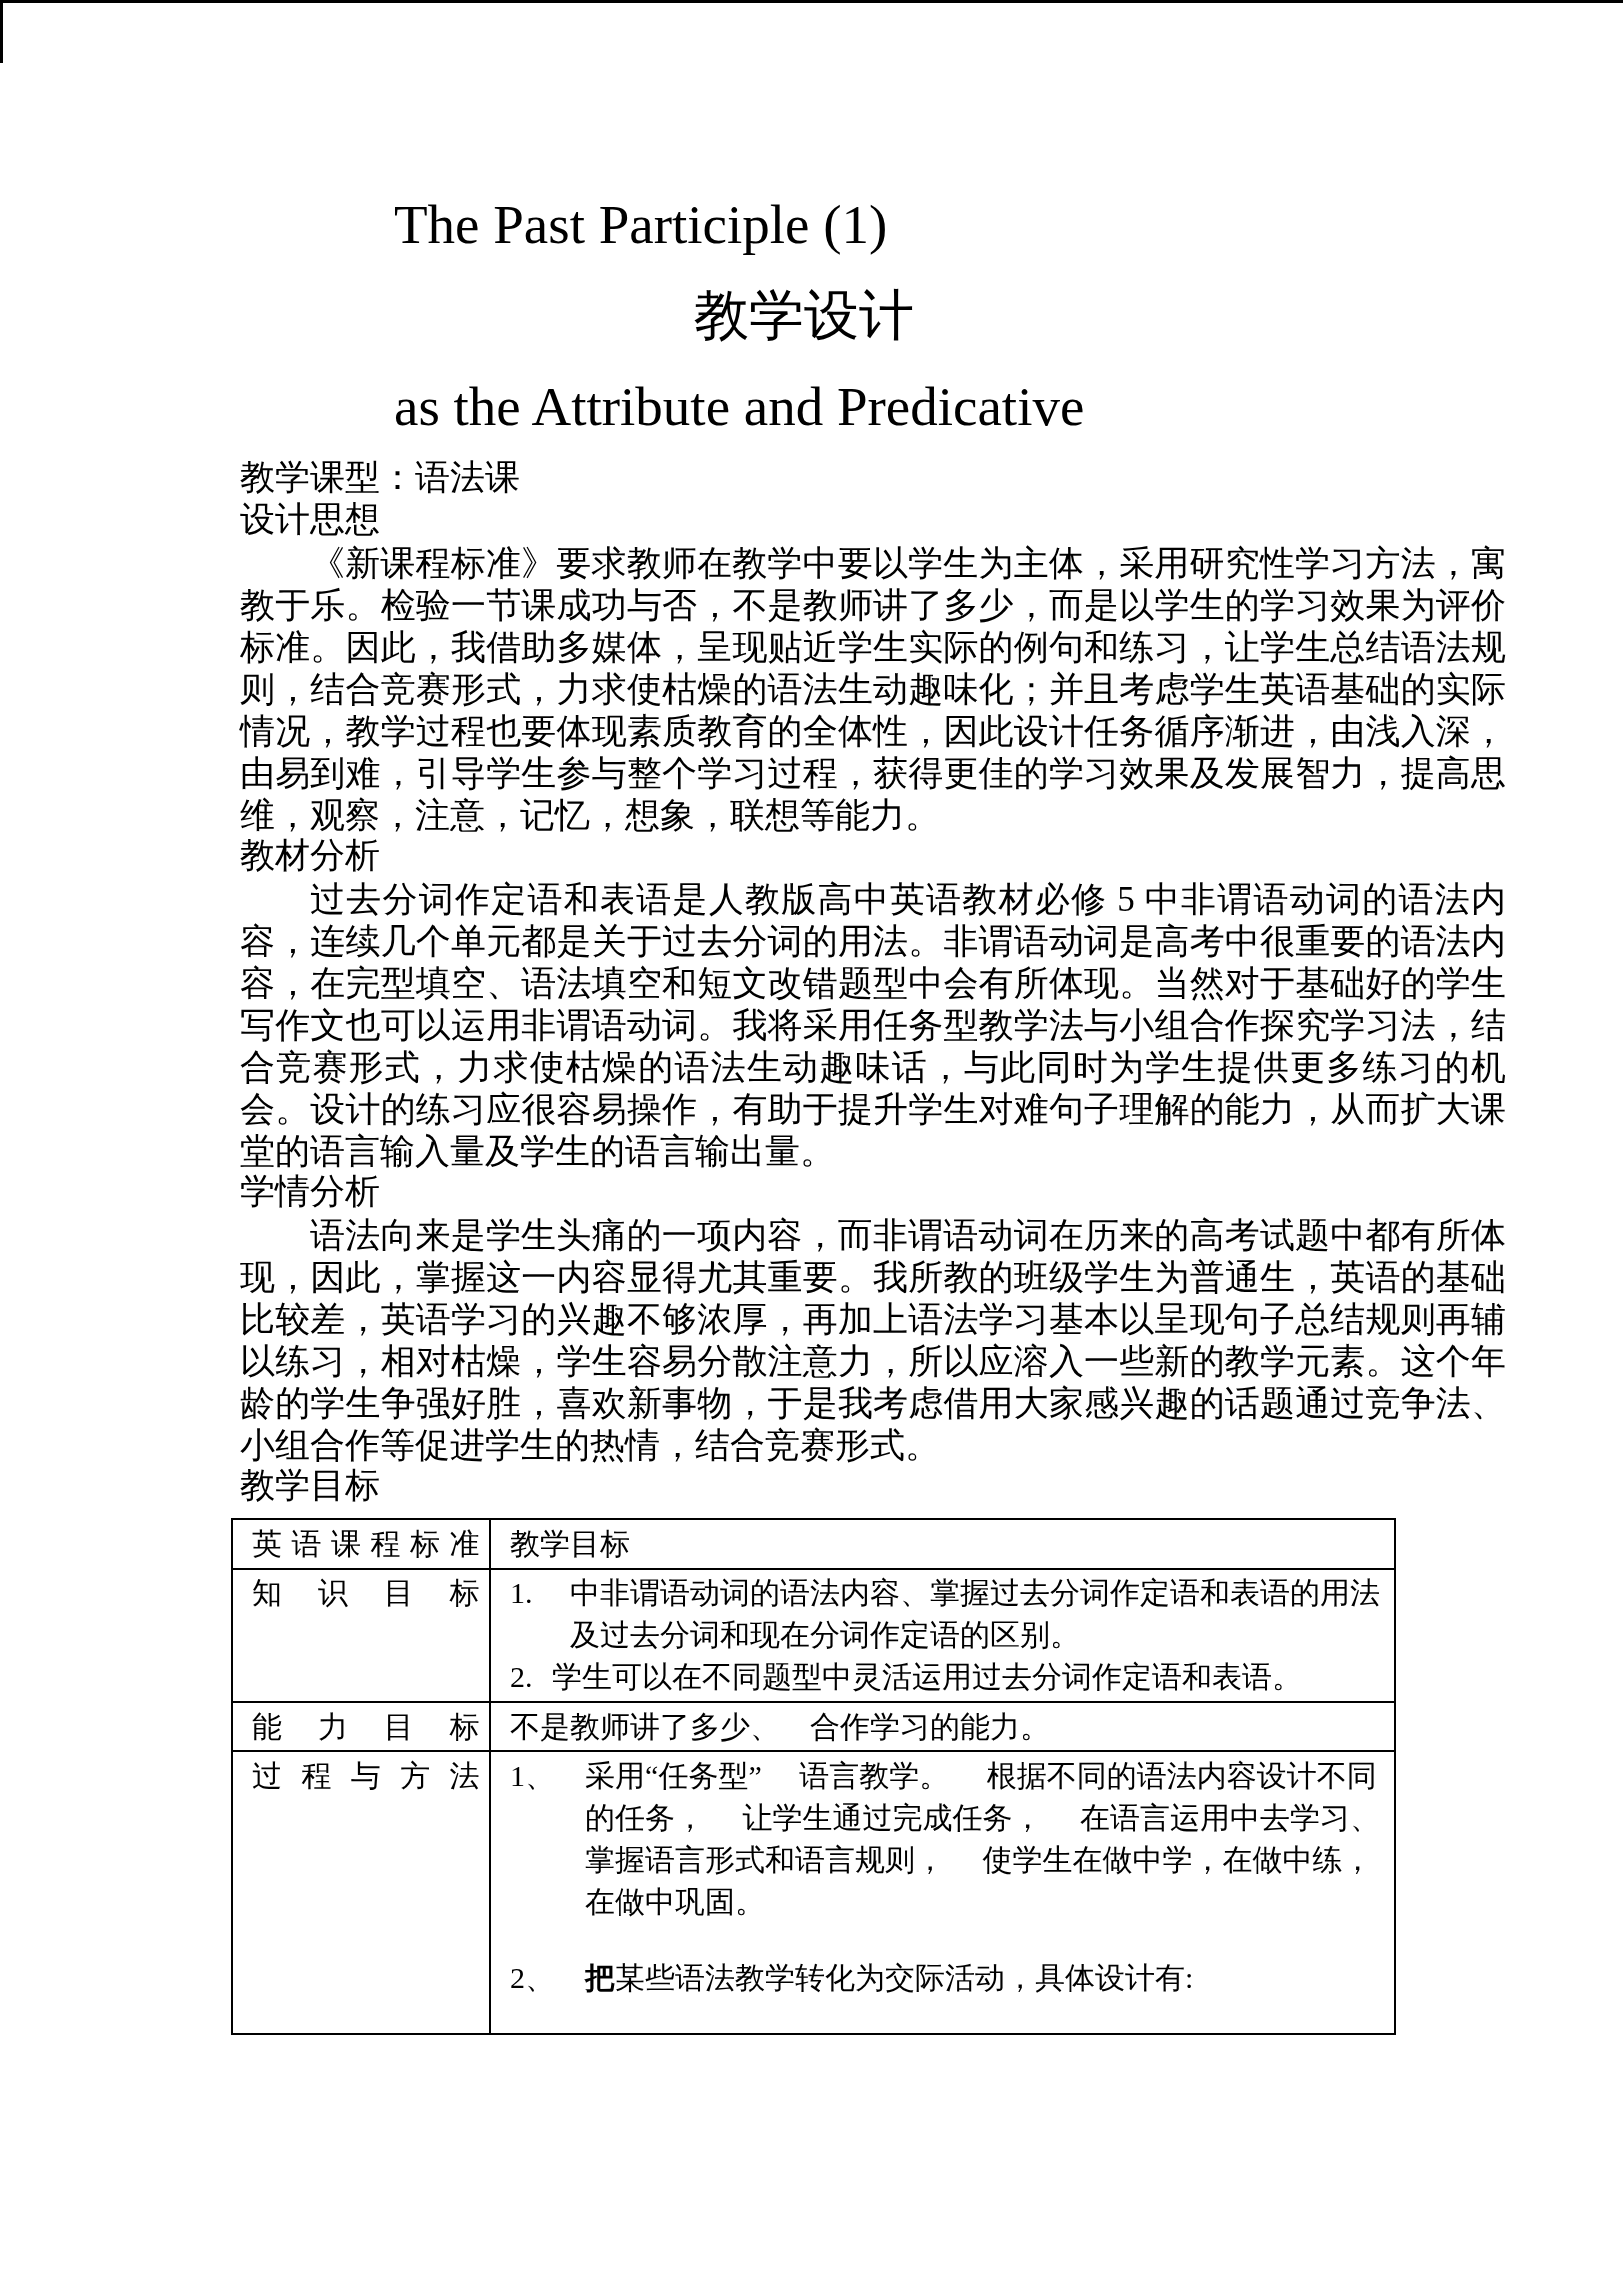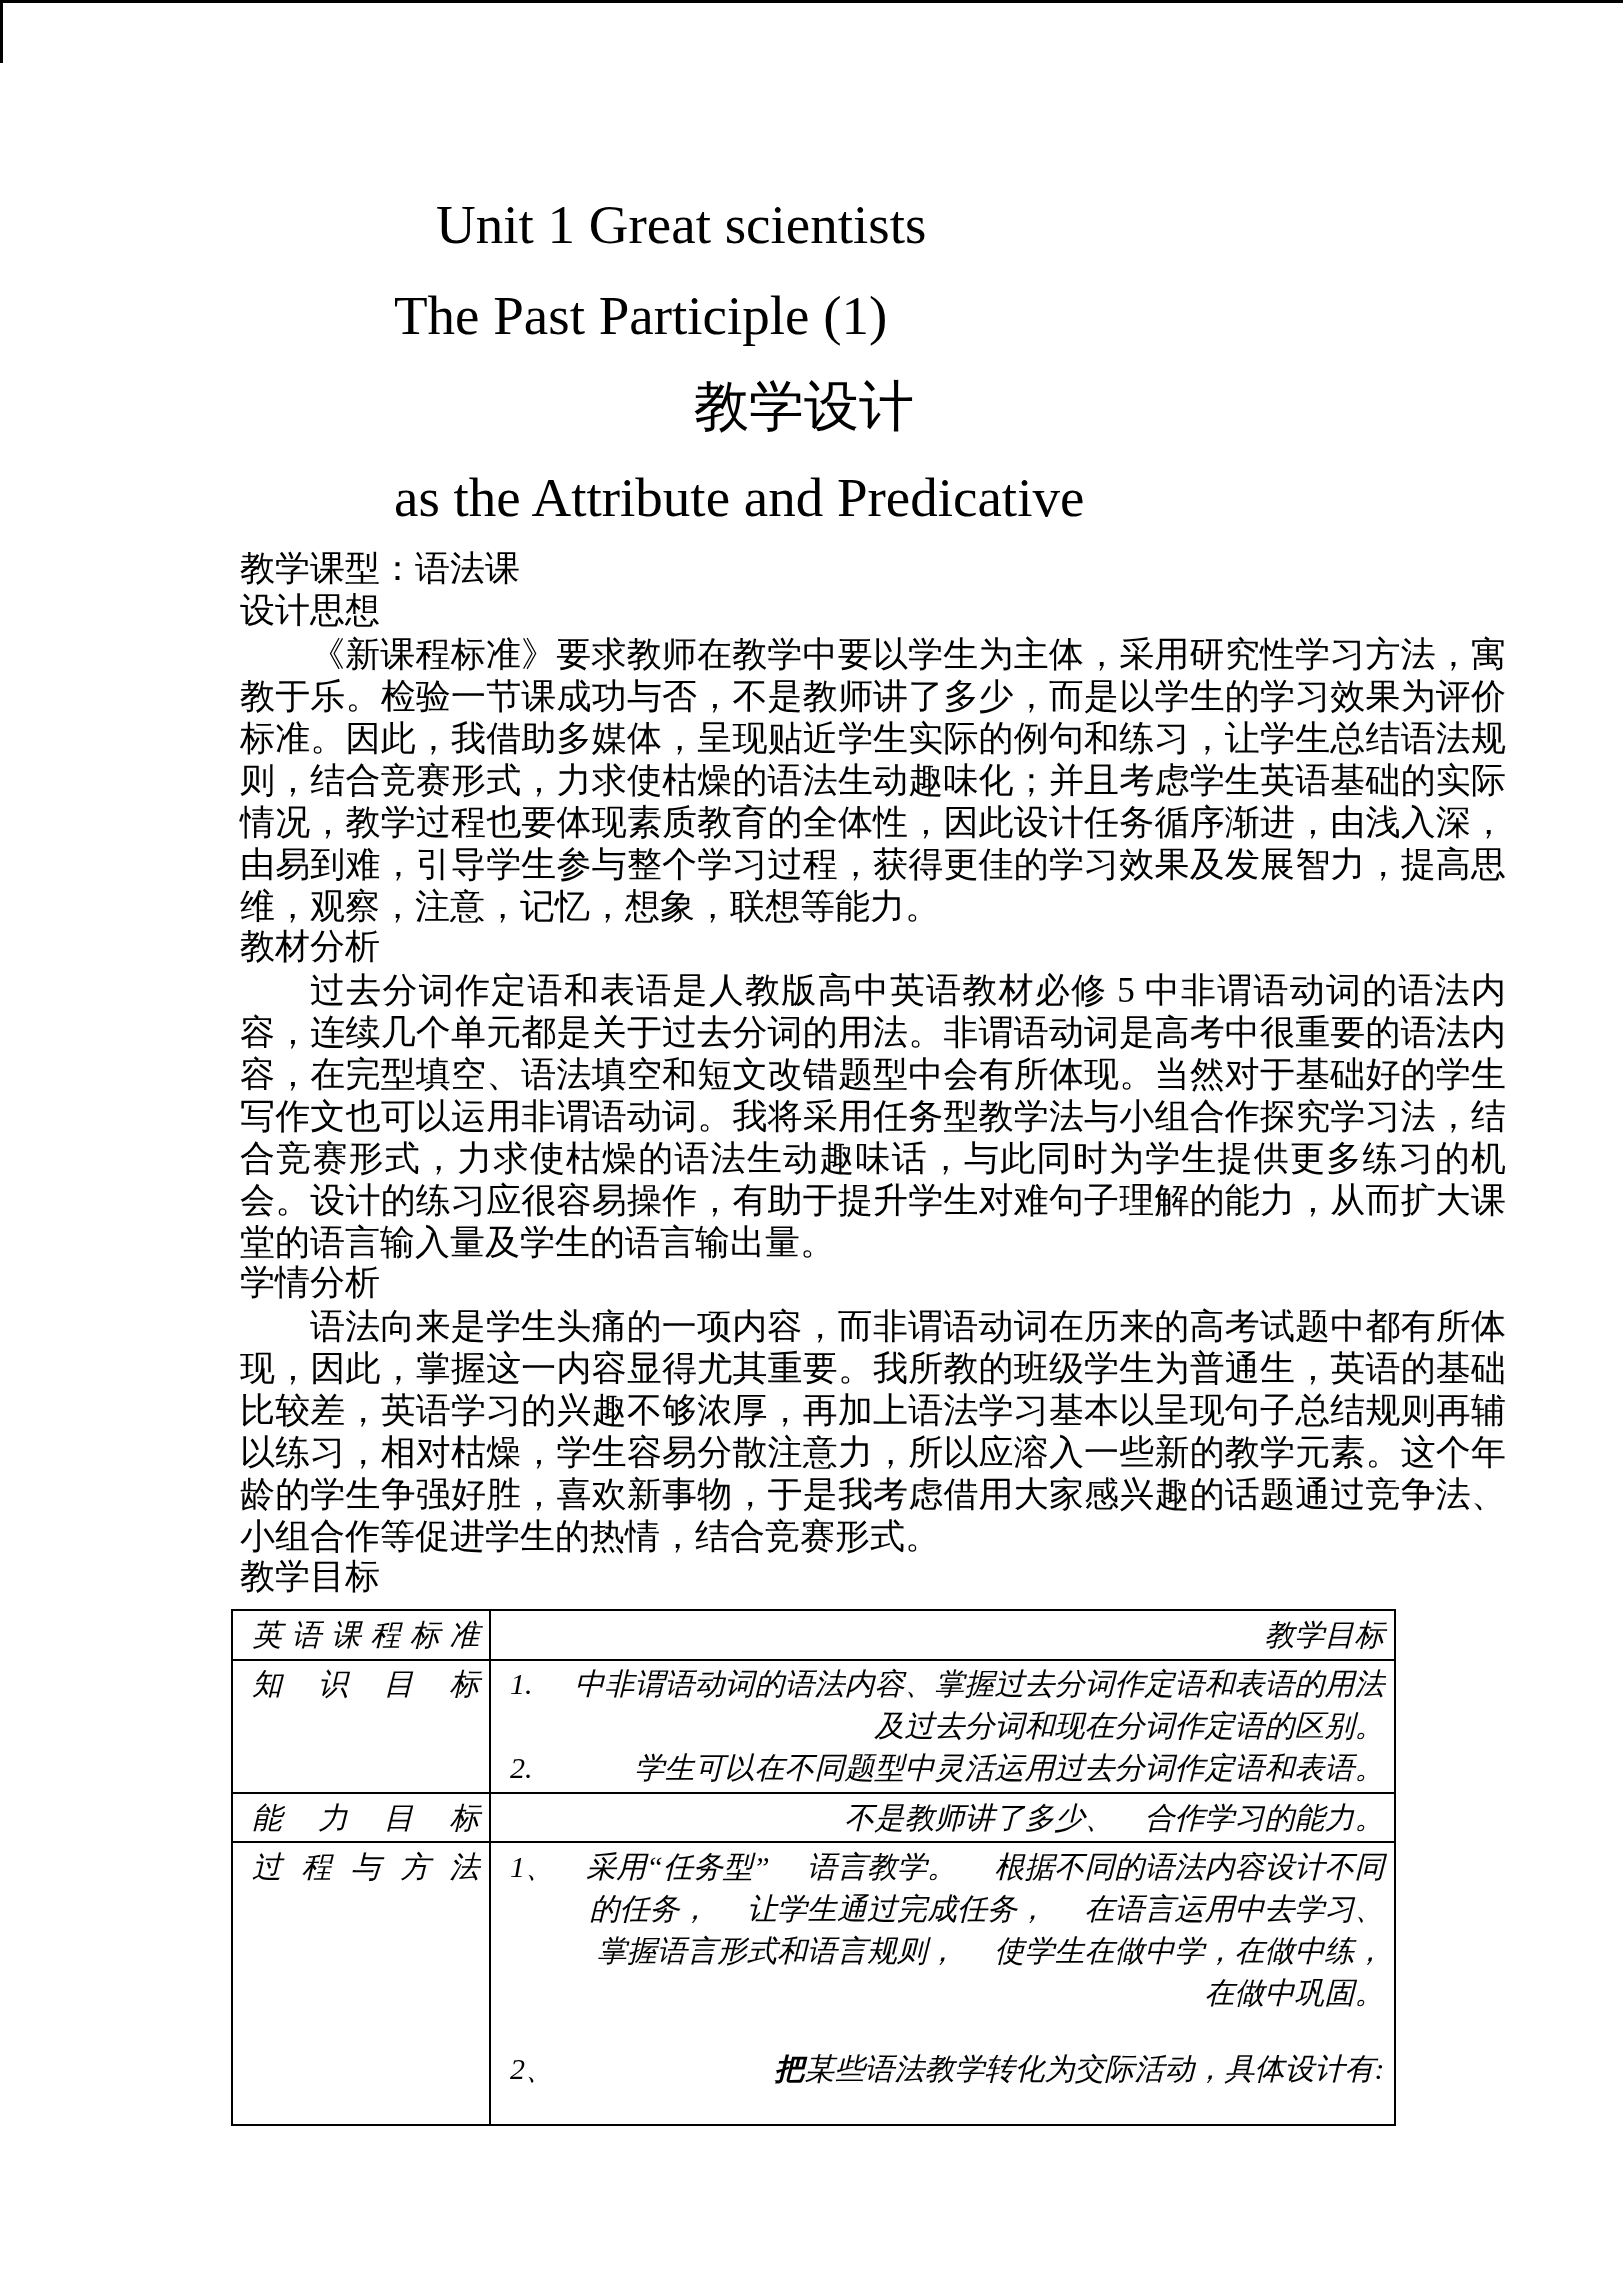--- a/index.html
+++ b/index.html
@@ -42,22 +42,21 @@
     margin-left: -8.9px;
     margin-top: 9.5px;
     font-size: 30px;
     line-height: 42px;
     border: 2.7px solid #000;
   }
   table.obj td {
     border: 2px solid #000;
     vertical-align: top;
     padding: 2.7px 9.5px 2.7px 19px;
-    text-align: right;
-    font-style: italic;
+    text-align: left;
   }
   .col-label { width: 258px; }
   .col-goal  { width: 905px; }
   td.label-cell {
     text-align: justify;
     text-align-last: justify;
     padding-right: 24.5px;
   }
   tr.r-head    td { height: 37px; }
   tr.r-know    td { height: 124px; }
@@ -73,21 +72,20 @@
   .emph { font-weight: bold; }
 </style>
 </head>
 <body>
 
 <div class="page">
   <div class="artifact-top"></div>
   <div class="artifact-left"></div>
 
   <div class="titles">
-    <div class="t-line t1">Unit 1 Great scientists</div>
     <div class="t-line t2">The Past Participle (1)</div>
     <div class="t-line t4">教学设计</div>
     <div class="t-line t3">as the Attribute and Predicative</div>
   </div>
 
   <div class="content">
     <div class="h-line">教学课型：语法课</div>
 
     <div class="h-line">设计思想</div>
     <div class="para">《新课程标准》要求教师在教学中要以学生为主体，采用研究性学习方法，寓教于乐。检验一节课成功与否，不是教师讲了多少，而是以学生的学习效果为评价标准。因此，我借助多媒体，呈现贴近学生实际的例句和练习，让学生总结语法规则，结合竞赛形式，力求使枯燥的语法生动趣味化；并且考虑学生英语基础的实际情况，教学过程也要体现素质教育的全体性，因此设计任务循序渐进，由浅入深，由易到难，引导学生参与整个学习过程，获得更佳的学习效果及发展智力，提高思维，观察，注意，记忆，想象，联想等能力。</div>

